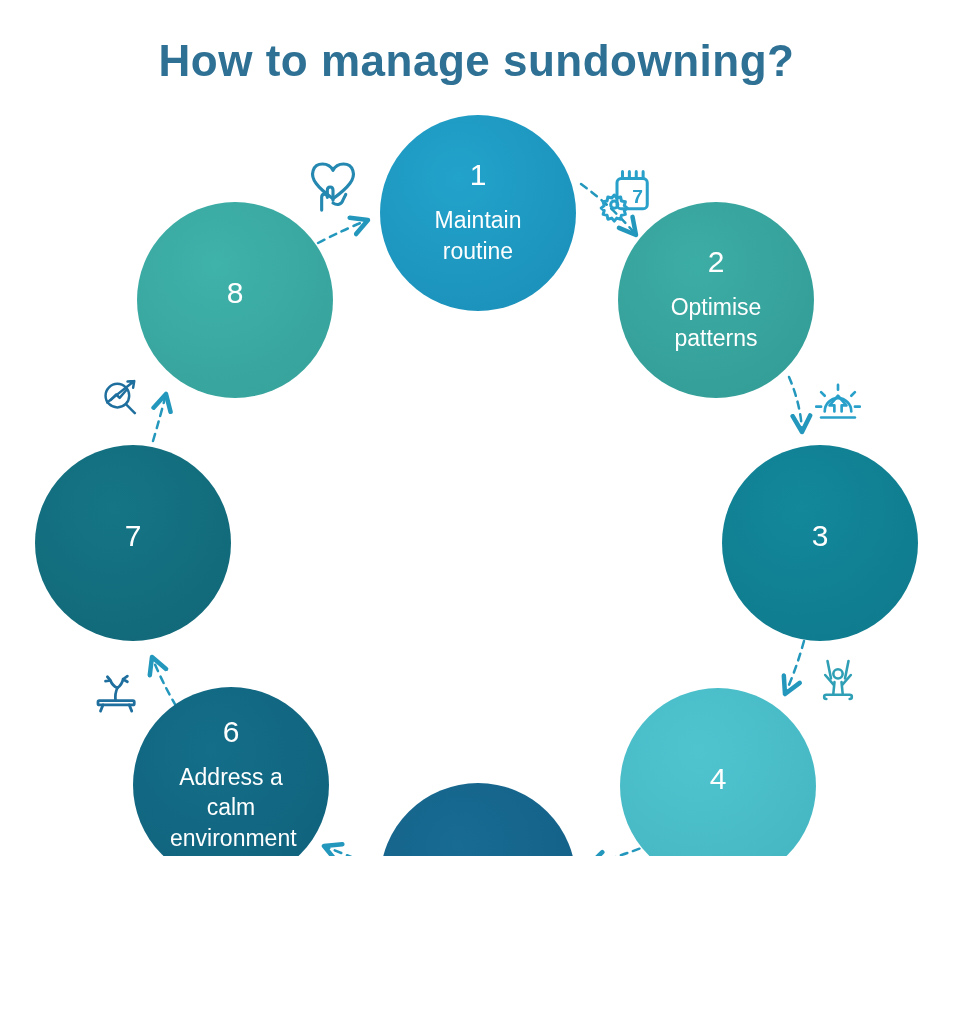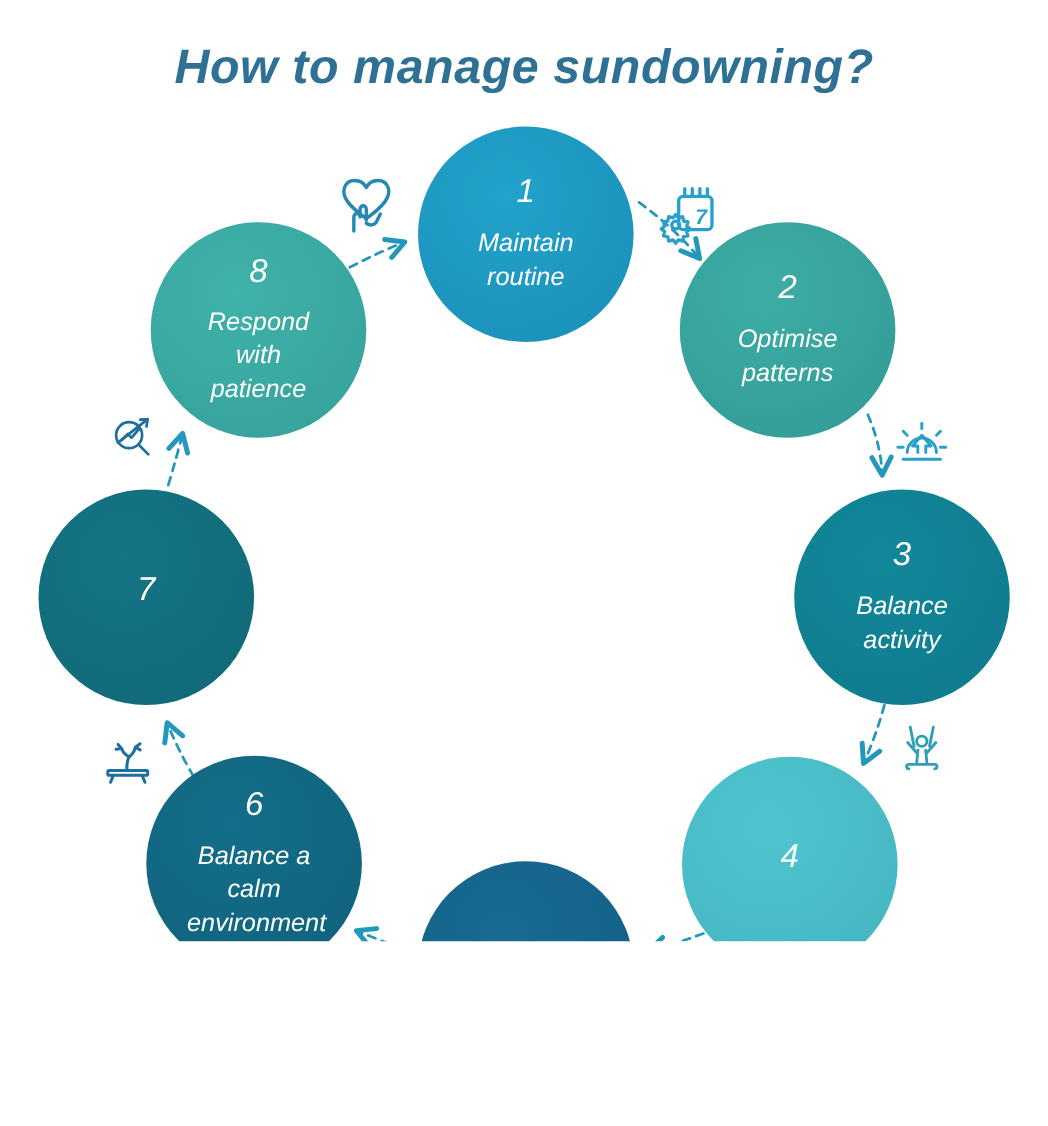--- a/index.html
+++ b/index.html
@@ -1,19 +1,18 @@
 <!DOCTYPE html>
 <html style="--title: #2e7194; --arrow: #2397bc; --circle-text: #ffffff;"><head>
 <meta charset="utf-8">
 <style>
   html,body{margin:0;padding:0;background:#ffffff;}
   .canvas{
     position:relative;width:953px;height:856px;background:#ffffff;overflow:hidden;
     font-family:"Liberation Sans",sans-serif;
-    font-style:italic;
   }
   .title{
     position:absolute;left:0;top:36px;width:100%;text-align:center;
     font-size:44px;font-weight:bold;letter-spacing:.5px;color:var(--title,#2e7194);
   }
   .step{
     position:absolute;width:196px;height:196px;border-radius:50%;
     display:flex;flex-direction:column;align-items:center;justify-content:center;
     color:var(--circle-text,#ffffff);text-align:center;
   }
@@ -76,38 +75,36 @@
   <div class="step pos-0" style="background: radial-gradient(circle at 40% 32%, rgb(34, 163, 203) 0%, rgb(27, 144, 186) 88%);">
     <div class="num">1</div>
     <div class="lbl">Maintain routine</div>
   </div>
   <div class="step pos-1" style="background: radial-gradient(circle at 40% 32%, rgb(60, 173, 165) 0%, rgb(51, 156, 150) 88%);">
     <div class="num">2</div>
     <div class="lbl">Optimise patterns</div>
   </div>
   <div class="step pos-2" style="background: radial-gradient(circle at 40% 32%, rgb(19, 136, 155) 0%, rgb(15, 122, 141) 88%);">
     <div class="num">3</div>
-    <div class="lbl">Balance activity</div>
   </div>
   <div class="step pos-3" style="background: radial-gradient(circle at 40% 32%, rgb(79, 196, 207) 0%, rgb(68, 182, 194) 88%);">
     <div class="num">4</div>
   </div>
   <div class="step pos-4" style="background: radial-gradient(circle at 40% 32%, rgb(24, 107, 147) 0%, rgb(19, 95, 134) 88%);">
     <div class="num">5</div>
   </div>
   <div class="step pos-5" style="background: radial-gradient(circle at 40% 32%, rgb(20, 110, 137) 0%, rgb(16, 98, 124) 88%);">
     <div class="num">6</div>
-    <div class="lbl">Balance a calm environment</div>
+    <div class="lbl">Address a calm environment</div>
   </div>
   <div class="step pos-6" style="background: radial-gradient(circle at 40% 32%, rgb(21, 117, 133) 0%, rgb(17, 104, 120) 88%);">
     <div class="num">7</div>
   </div>
   <div class="step pos-7" style="background: radial-gradient(circle at 40% 32%, rgb(63, 178, 170) 0%, rgb(54, 162, 155) 88%);">
     <div class="num">8</div>
-    <div class="lbl">Respond with patience</div>
   </div>
 
   <span class="icon ic-0" style="color: rgb(36, 136, 176);">
     <svg viewBox="0 0 48 48">
       <path d="M24,13 C21,7 12,7 10,13 C8,19 13,25 24,33 C35,25 40,19 38,13 C36,7 27,7 24,13 Z"></path>
       <path d="M16,41 v-9 c0,-3 4,-3 4,0 v-5 c0,-3 4,-3 4,0 v7"></path>
       <path d="M24,36 c3,2 6,1 7,-2 l2,-4"></path>
     </svg>
   </span>
 

